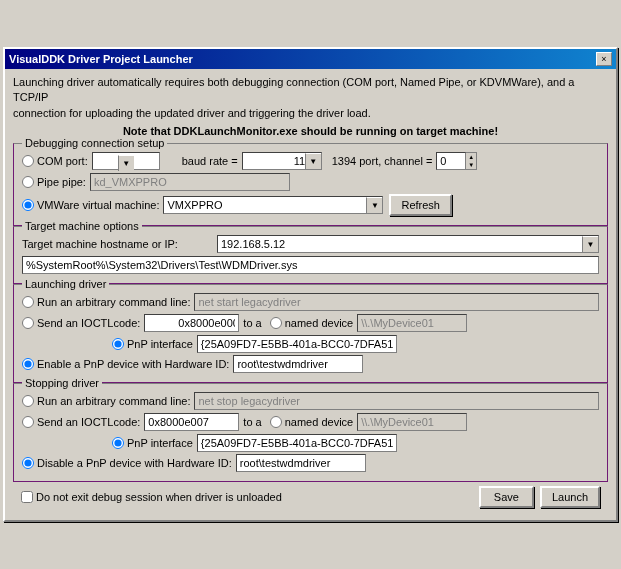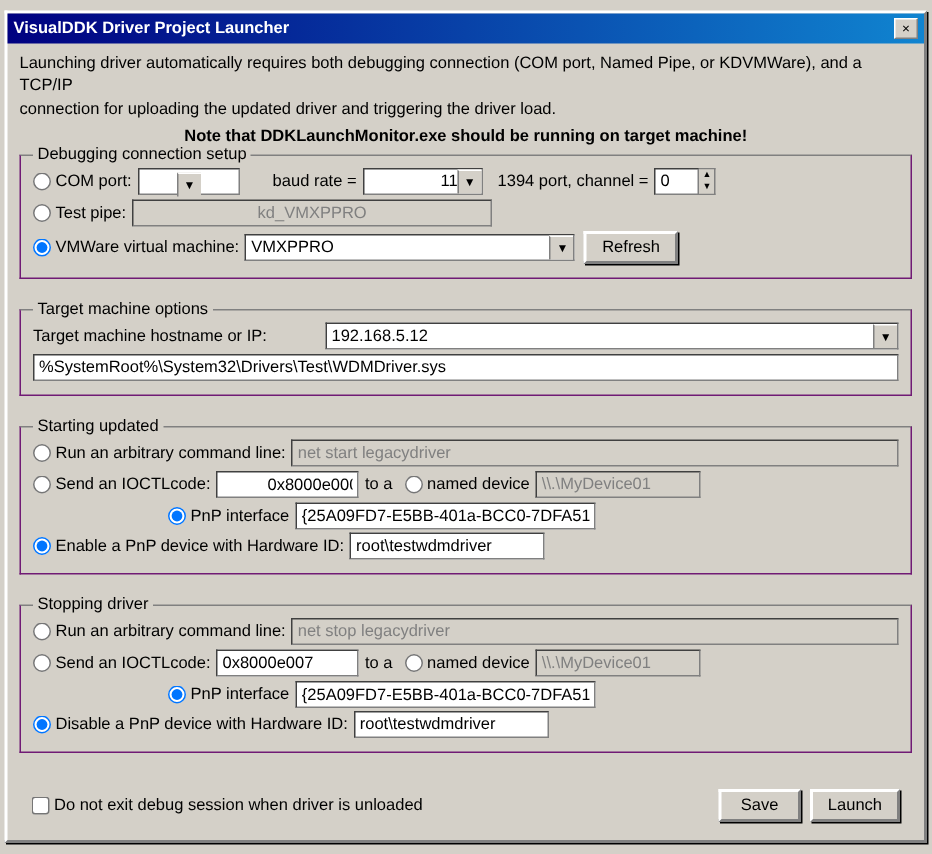--- a/index.html
+++ b/index.html
@@ -56,21 +56,21 @@
     }
     .intro-bold {
       font-weight: bold;
       font-size: 11px;
       margin-bottom: 6px;
       text-align: center;
     }
     .group-box {
       border: 1px solid #701a75;
       border-top: 1px solid #808080;
-      margin-bottom: 20px;
+      margin-bottom: 0;
       padding: 4px 8px 6px 8px;
       position: relative;
     }
     .group-box-title {
       position: absolute;
       top: -7px;
       left: 8px;
       background: #d4d0c8;
       padding: 0 3px;
       font-size: 11px;
@@ -225,23 +225,23 @@
             <div class="spin-arrows">
               <button class="spin-arrow">▲</button>
               <button class="spin-arrow">▼</button>
             </div>
           </div>
         </div>
 
         <div class="row">
           <label class="radio-label">
             <input type="radio" name="debug_conn" style="">
-            <span>Test pipe:</span>
-          </label>
-          <input type="text" class="text-input text-input-disabled" style="width: 240px; margin-left: 4px; text-align: center;" readonly="" value="kd_VMXPPRO">
+            <span>Pipe pipe:</span>
+          </label>
+          <input type="text" class="text-input text-input-disabled" style="width: 200px; margin-left: 4px;" readonly="" value="kd_VMXPPRO">
         </div>
 
         <div class="row">
           <label class="radio-label">
             <input type="radio" name="debug_conn" checked="" style="">
             <span>VMWare virtual machine:</span>
           </label>
           <div class="combo-box" style="width:220px; margin-left:4px;">
             <span class="combo-box-text">VMXPPRO</span>
             <div class="combo-arrow">▼</div>
@@ -261,21 +261,21 @@
             <div class="combo-arrow">▼</div>
           </div>
         </div>
         <div class="row">
           <input type="text" class="text-input" style="flex: 1 1 0%;" value="%SystemRoot%\System32\Drivers\Test\WDMDriver.sys">
         </div>
       </div>
     </div>
 
     <div class="group-box">
-      <span class="group-box-title">Starting updated</span>
+      <span class="group-box-title">Launching driver</span>
       <div class="group-inner">
 
         <div class="row">
           <label class="radio-label">
             <input type="radio" name="start_type" style="">
             <span>Run an arbitrary command line:</span>
           </label>
           <input type="text" class="text-input text-input-disabled" style="flex: 1 1 0%; margin-left: 4px;" readonly="" value="net start legacydriver">
         </div>
 

